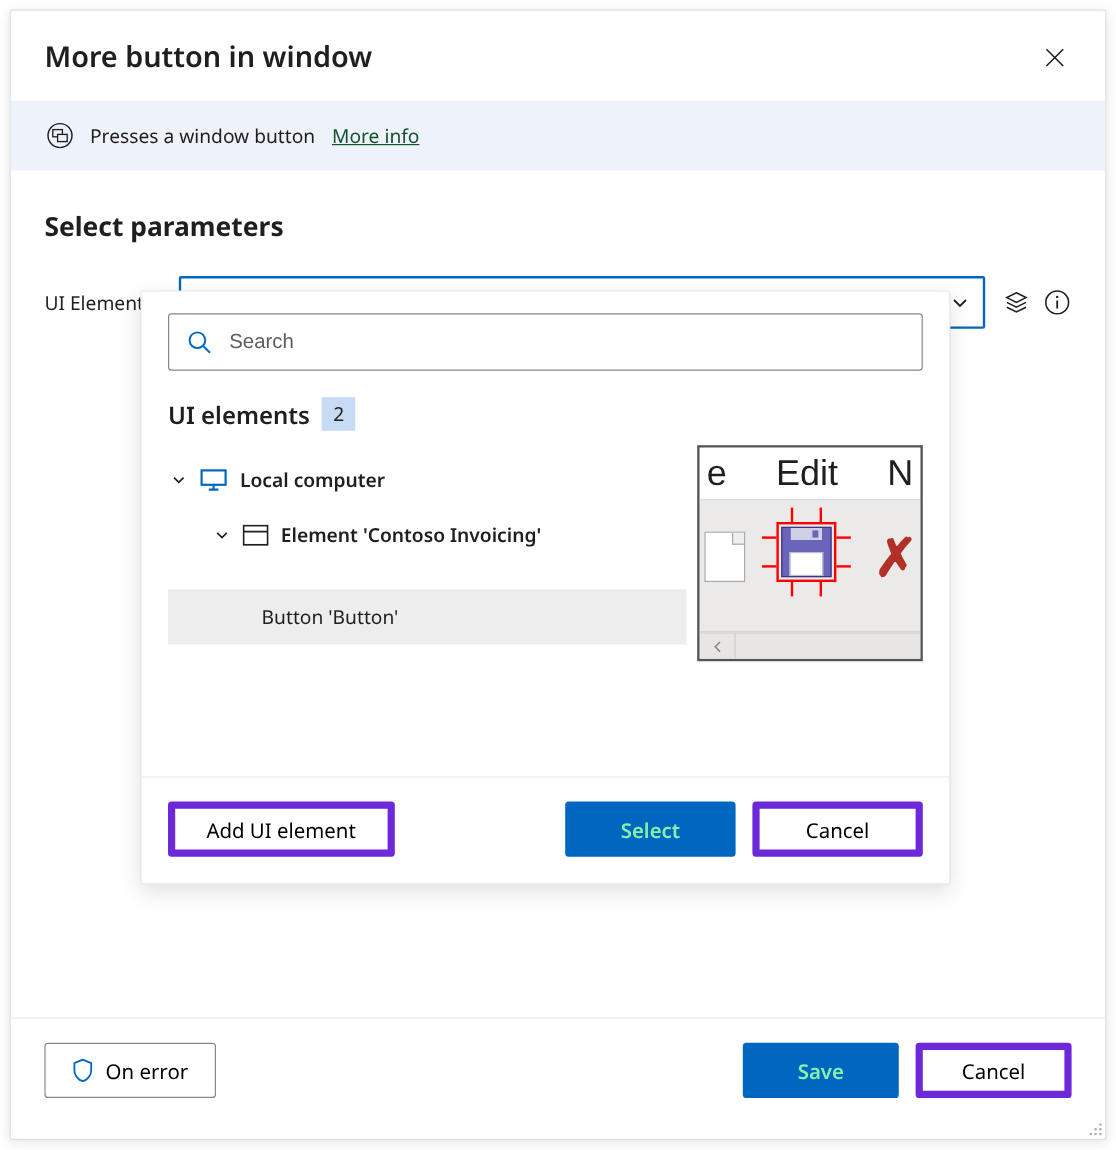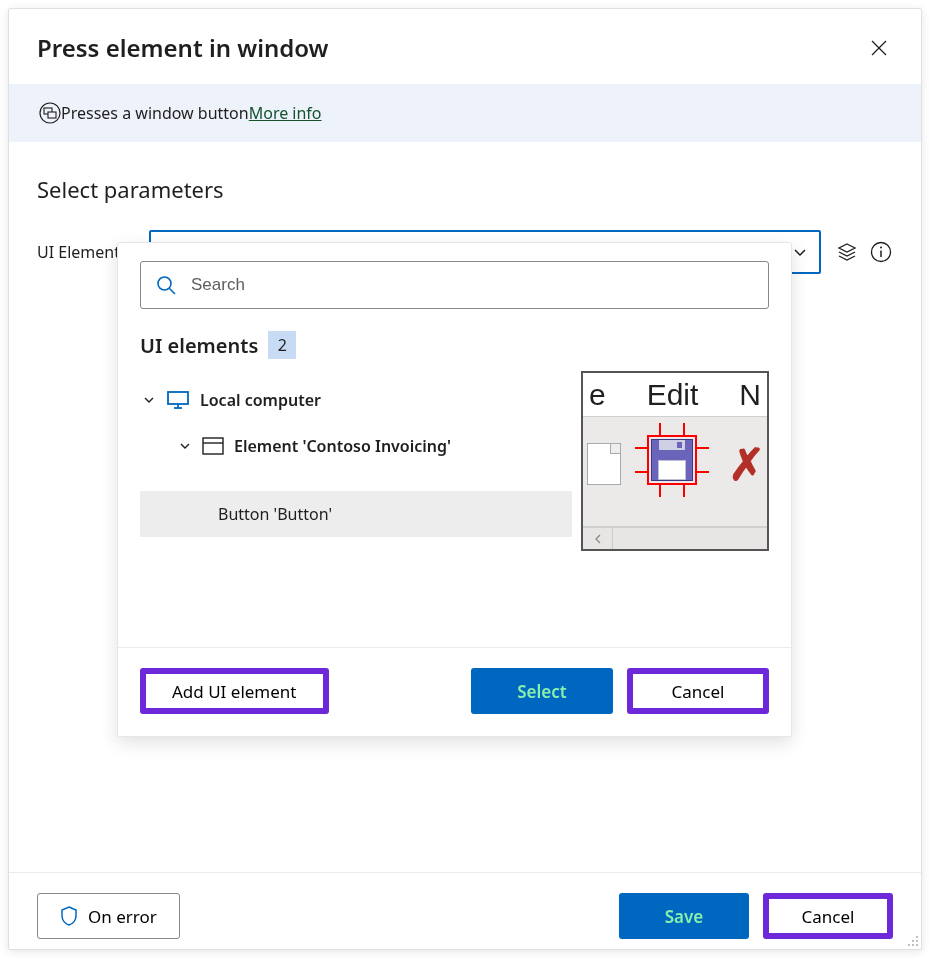--- a/index.html
+++ b/index.html
@@ -42,33 +42,34 @@
     display: flex; align-items: center; justify-content: center;
     cursor: pointer;
   }
 
   
   .banner {
     background: #eef2fb;
     padding: 18px 28px 18px 30px;
     display: flex;
     align-items: flex-end;
+    gap: 14px;
     font-size: 16px;
   }
   .banner .more { color: #14532d; text-decoration: underline; cursor: pointer; }
 
   
   .body {
     flex: 1;
     padding: 26px 28px 0 28px;
     position: relative;
   }
   .section-title {
     font-size: 22px;
-    font-weight: 400;
+    font-weight: 700;
     margin: 6px 0 26px 0;
   }
 
   
   .param-row {
     display: flex;
     align-items: center;
     gap: 14px;
     font-size: 16px;
   }
@@ -264,21 +265,21 @@
   button.primary {
     background: #0067c0;
     border-color: #0067c0;
     color: #86efac;
     font-weight: 600;
   }
 
   
   .footer {
     border-top: 1px solid #ebebeb;
-    padding: 20px 28px 10px 28px;
+    padding: 20px 28px 34px 28px;
     display: flex;
     gap: 14px;
     align-items: center;
   }
   .footer .spacer { flex:1; }
   .on-error-btn {
     height: 46px;
     padding: 0 22px;
     border: 1px solid #8a8886;
     background: #fff;
@@ -296,21 +297,21 @@
     right: 2px; bottom: 2px;
     width: 14px; height: 14px;
   }
 </style>
 </head>
 <body>
 
 <div class="dialog">
 
   <div class="hdr">
-    <h1>Press element in window</h1>
+    <h1>More button in window</h1>
     <div class="close-btn">
       <svg width="16" height="16" viewBox="0 0 16 16">
         <line x1="1" y1="1" x2="15" y2="15" stroke="#201f1e" stroke-width="1.3"></line>
         <line x1="15" y1="1" x2="1" y2="15" stroke="#201f1e" stroke-width="1.3"></line>
       </svg>
     </div>
   </div>
 
   <div class="banner">
     <svg width="22" height="22" viewBox="0 0 22 22">

